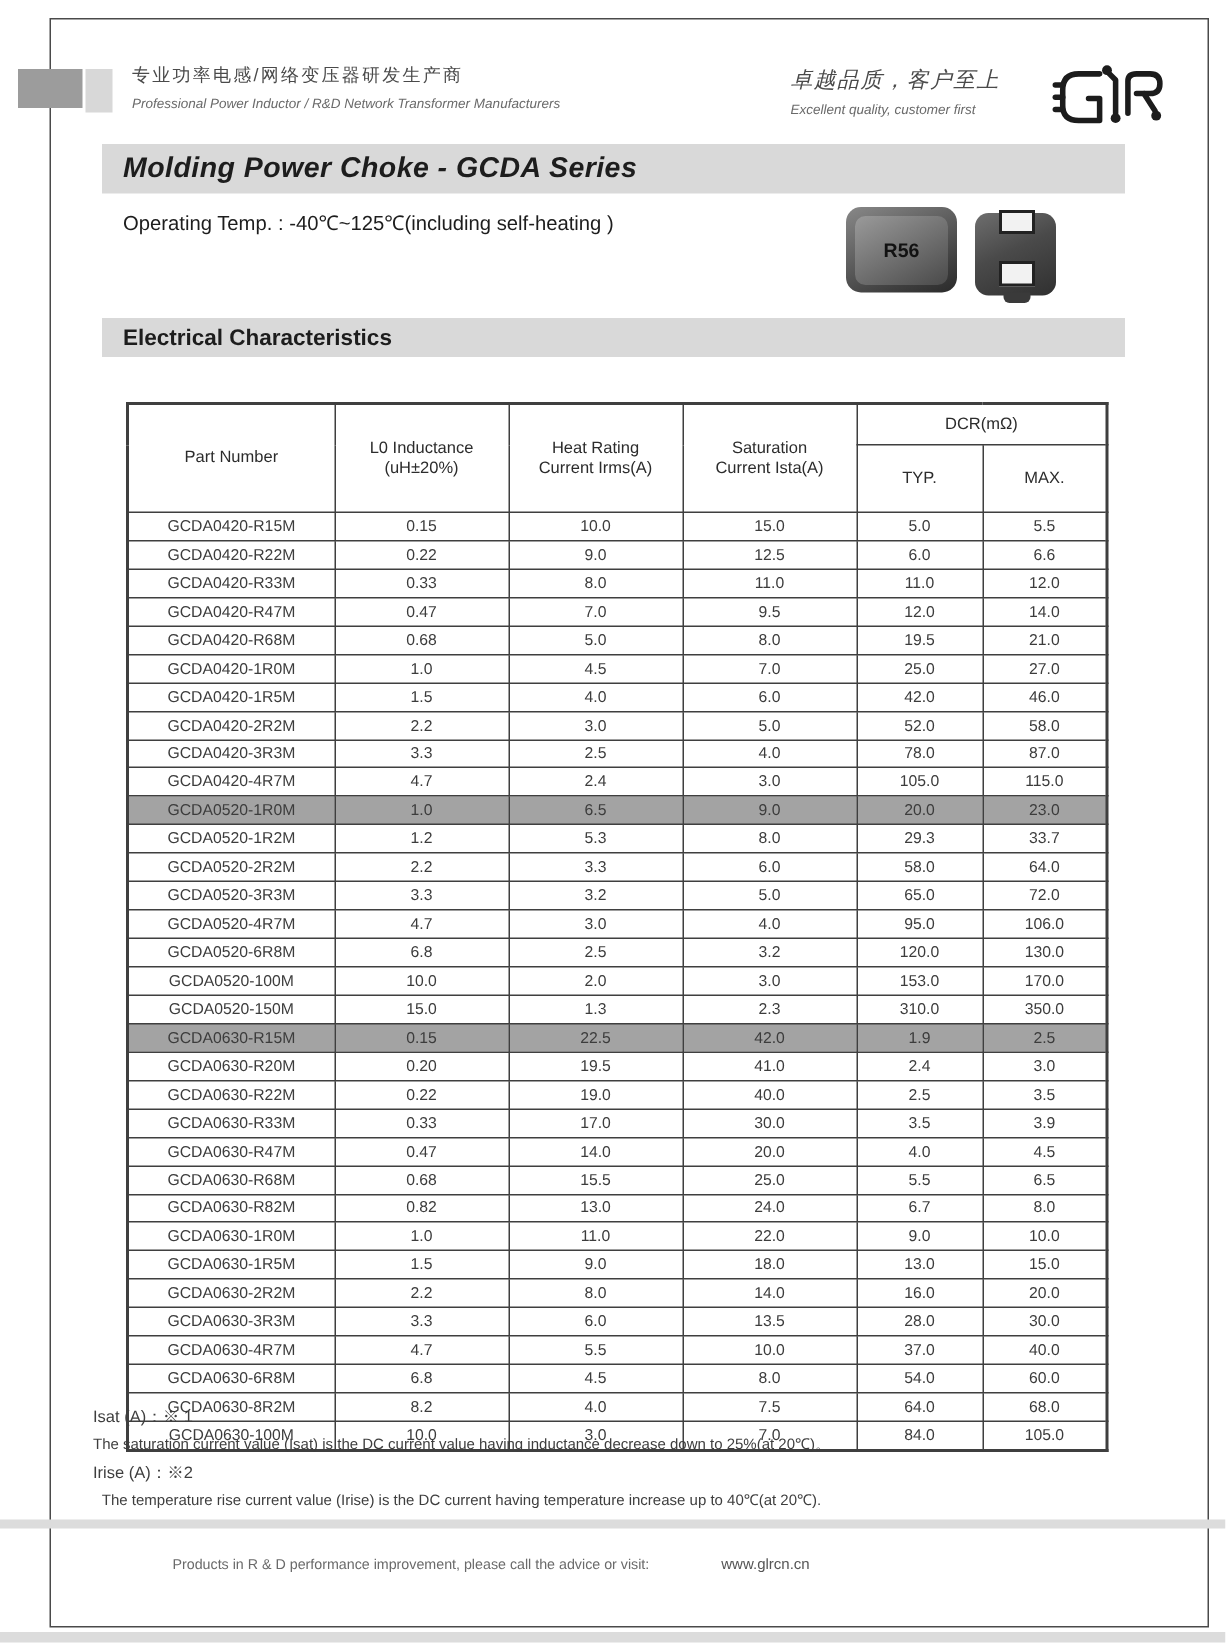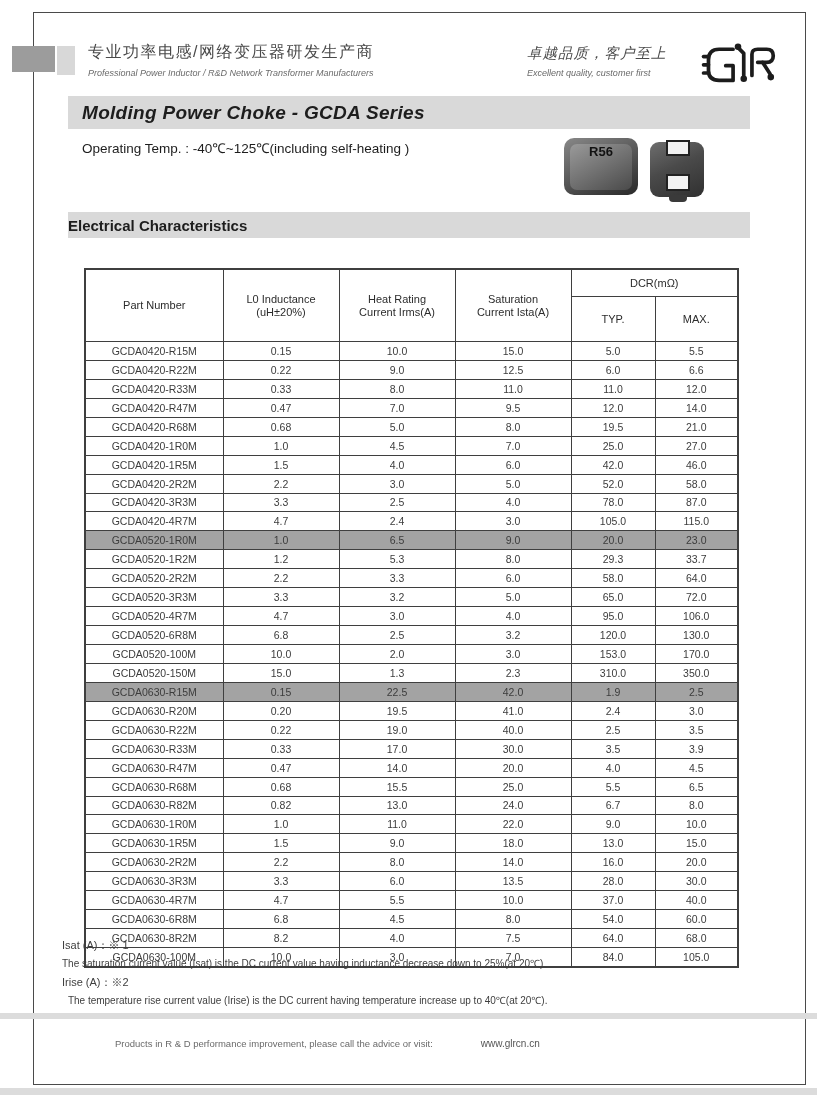--- a/index.html
+++ b/index.html
@@ -6,51 +6,51 @@
   body {
     width:817px; height:1101px; position:relative; background:#ffffff;
     font-family:"Liberation Sans", sans-serif; overflow:hidden;
     -webkit-font-smoothing:antialiased;
   }
   .frame { position:absolute; left:33px; top:12px; width:771px; height:1071px; border:1px solid #4a4a4a; }
   .sq-dark  { position:absolute; left:12px; top:46px; width:43px; height:26px; background:#9c9c9c; }
   .sq-light { position:absolute; left:57px; top:46px; width:18px; height:29px; background:#d8d8d8; }
 
   .slogan-left { position:absolute; left:88px; top:42px; }
-  .slogan-left .cn { font-size:16px; color:#4a4a4a; letter-spacing:1.5px; }
+  .slogan-left .cn { font-size:12px; color:#4a4a4a; letter-spacing:1.5px; }
   .slogan-left .en { font-size:9px; font-style:italic; color:#6a6a6a; margin-top:5px; }
 
   .slogan-right { position:absolute; left:527px; top:44px; font-style:italic; }
   .slogan-right .cn { font-size:14.5px; color:#4a4a4a; letter-spacing:1px; }
   .slogan-right .en { font-size:9px; color:#6a6a6a; margin-top:5px; }
 
   .logo { position:absolute; left:697px; top:37px; width:82px; height:54px; }
 
   .title-bar { position:absolute; left:68px; top:96px; width:682px; height:33px; background:#d9d9d9; display:flex; align-items:center; }
   .title-bar .t { font-size:19px; font-weight:bold; font-style:italic; color:#1d1d1d; padding-left:14px; letter-spacing:.3px; }
 
   .op-temp { position:absolute; left:82px; top:139px; font-size:13.5px; color:#1d1d1d; }
 
   .product-1 { position:absolute; left:564px; top:138px; width:74px; height:57px;
     background:linear-gradient(155deg,#888 0%,#666 35%,#3f3f3f 75%,#2a2a2a 100%);
     border-radius:10px; display:flex; align-items:center; justify-content:center; }
   .product-1 .face { width:62px; height:46px; border-radius:7px;
     background:linear-gradient(150deg,#9a9a9a 0%,#6e6e6e 55%,#4a4a4a 100%);
-    display:flex; align-items:flex-start; justify-content:center; }
+    display:flex; align-items:center; justify-content:center; }
   .product-1 .lbl { font-size:13px; font-weight:bold; color:#121212; }
   .product-2 { position:absolute; left:650px; top:142px; width:54px; height:55px;
     background:linear-gradient(155deg,#6e6e6e 0%,#4a4a4a 45%,#303030 100%);
     border-radius:9px; }
   .product-2 .term { position:absolute; width:20px; height:12px; background:#f2f2f2; border:2px solid #222; left:16px; }
   .product-2 .term.top { top:-2px; }
   .product-2 .term.bot { bottom:6px; height:13px; }
   .product-2 .tab { position:absolute; width:18px; height:7px; background:#3a3a3a; left:19px; bottom:-5px; border-radius:0 0 4px 4px; }
 
   .section-bar { position:absolute; left:68px; top:212px; width:682px; height:26px; background:#d9d9d9; display:flex; align-items:center; }
-  .section-bar .t { font-size:15px; font-weight:bold; color:#1d1d1d; }
+  .section-bar .t { font-size:15px; font-weight:bold; color:#1d1d1d; padding-left:14px; }
 
   table.data { position:absolute; left:84px; top:268px; width:653px; border-collapse:collapse; table-layout:fixed;
     border:2px solid #3f3f3f; }
   table.data th, table.data td { border:1px solid #3f3f3f; text-align:center; vertical-align:middle; padding:0; }
   table.data thead th { font-weight:normal; font-size:11px; color:#2c2c2c; line-height:13px; }
   table.data thead tr.h1 th { height:26px; }
   table.data thead tr.h2 th { height:44px; }
   table.data tbody td { height:17.95px; font-size:10.5px; color:#3c3c3c; }
   table.data tbody tr.hl td { background:#a3a3a3; }
 

